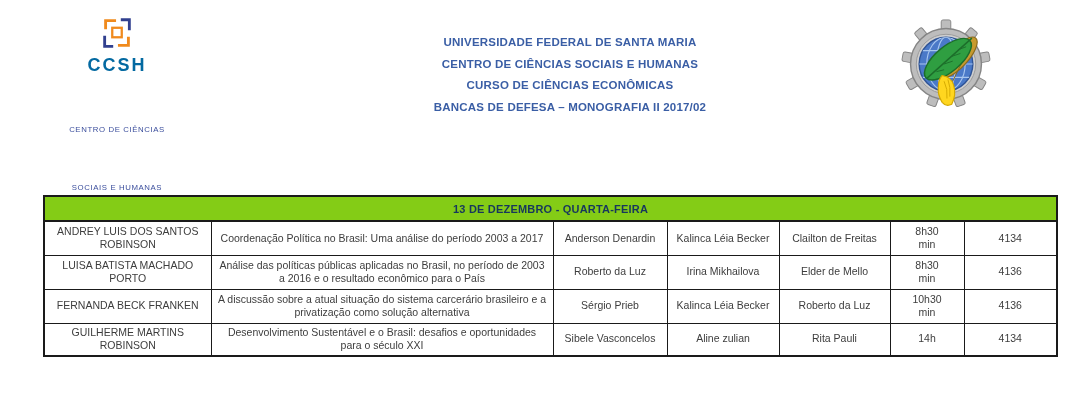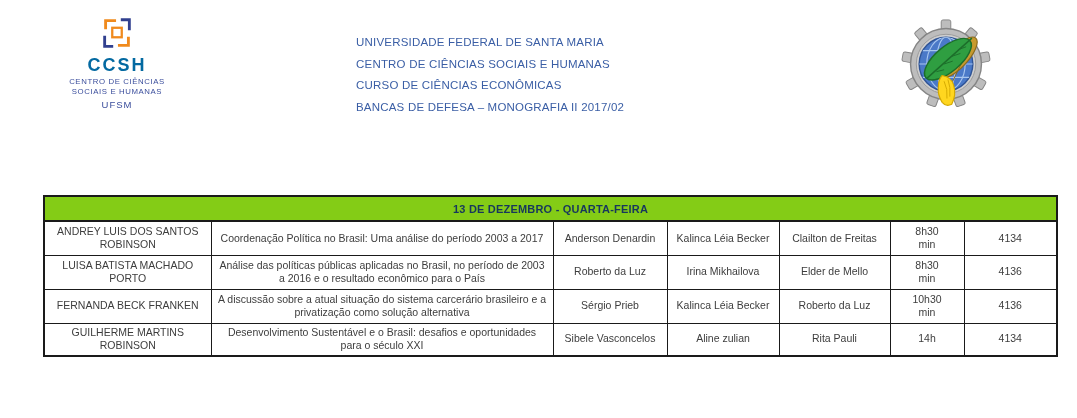--- a/index.html
+++ b/index.html
@@ -28,36 +28,37 @@
     font-weight: 700;
     line-height: 24px;
     color: #0369a1;
   }
   .ccsh-sub {
     font-size: 7.8px;
     letter-spacing: 0.6px;
     line-height: 9.5px;
     color: #3a4d9c;
     white-space: nowrap;
+    margin-top: 48px;
   }
   .ccsh-ufsm {
     font-size: 9.5px;
     letter-spacing: 1px;
     margin-top: 3px;
     color: #3a4d9c;
   }
 
   
   .header-text {
     position: absolute;
-    left: 356px; top: 32px;
+    left: 344px; top: 32px;
     width: 452px;
-    text-align: left;
+    text-align: center;
     color: #3a5ea5;
-    font-weight: normal;
+    font-weight: bold;
     font-size: 11.5px;
     line-height: 21.5px;
     letter-spacing: 0.2px;
   }
 
   
   .ufsm-logo {
     position: absolute;
     left: 900px; top: 18px;
     width: 92px; height: 92px;

